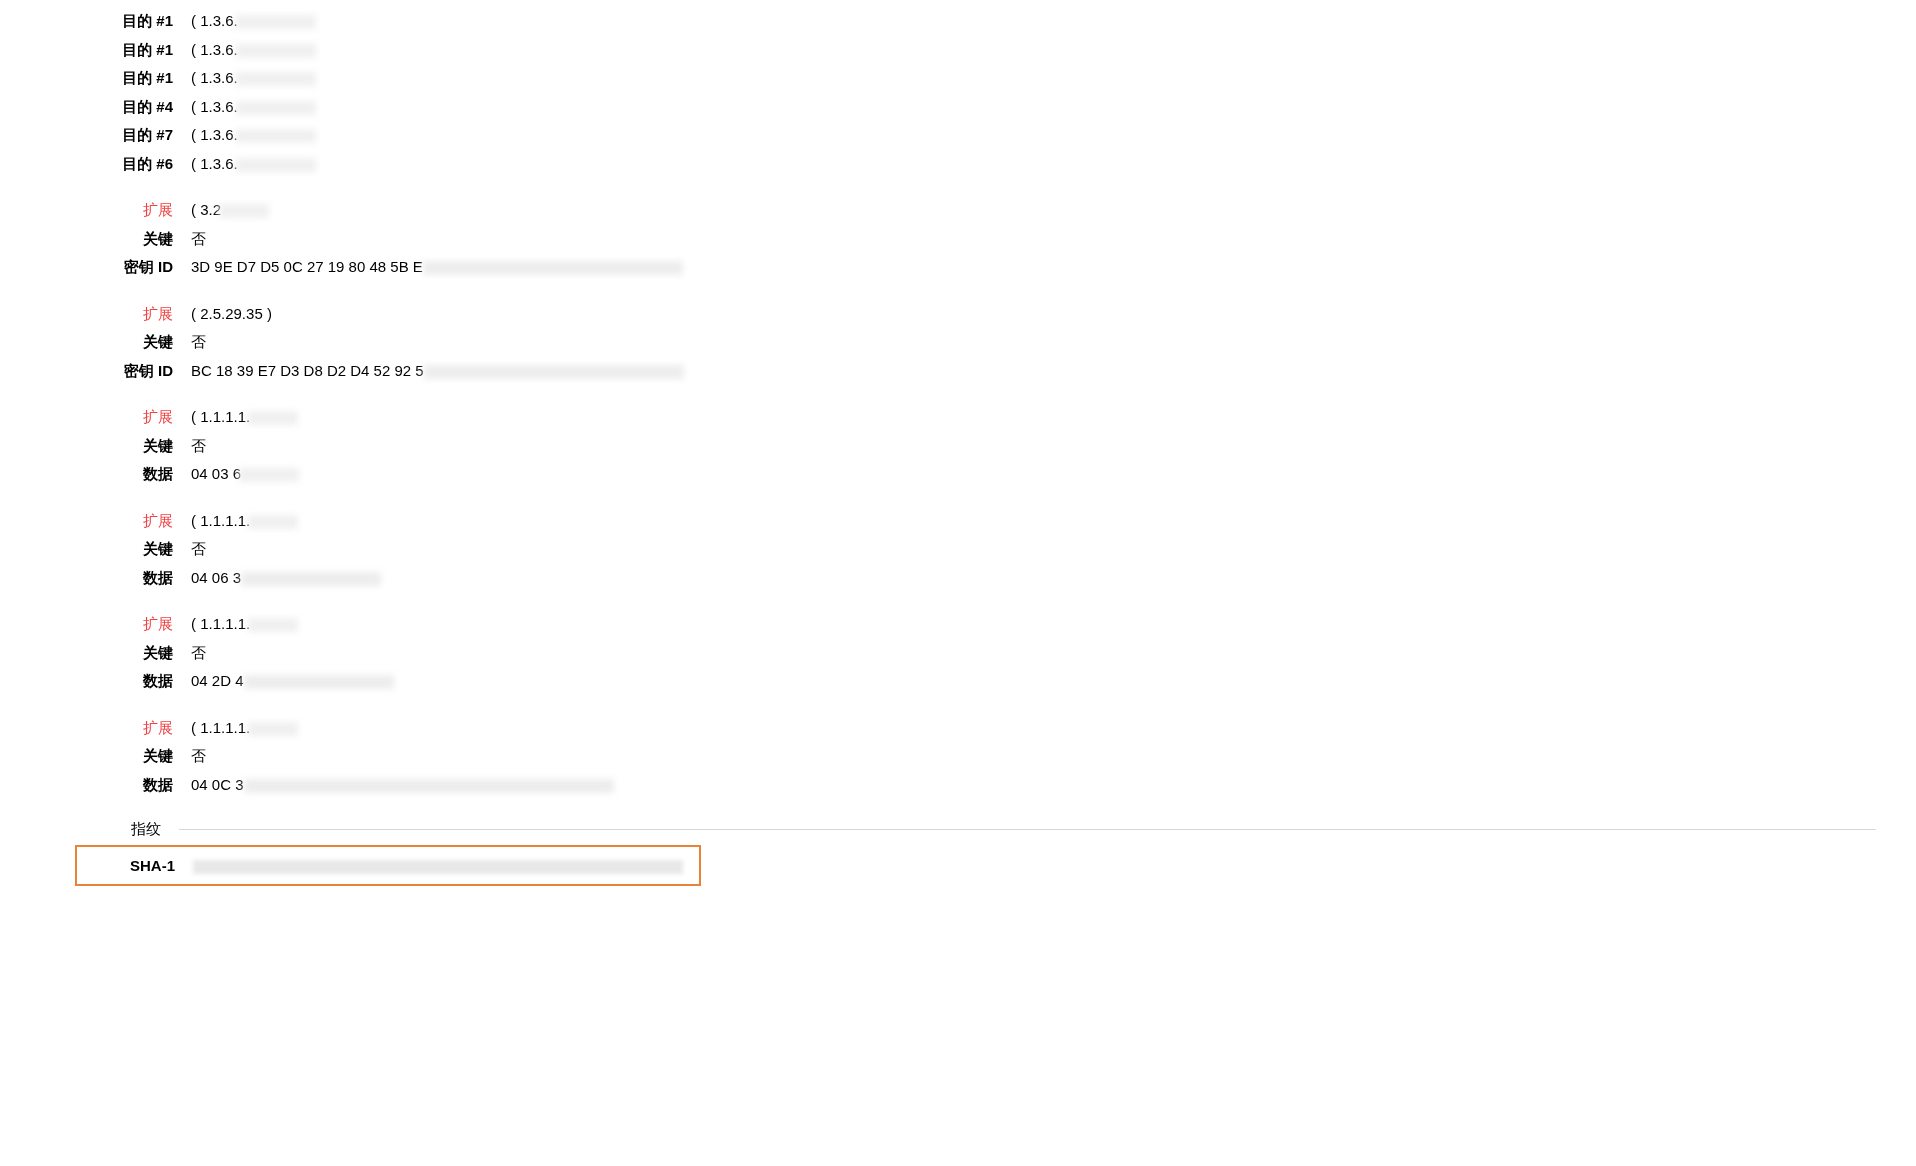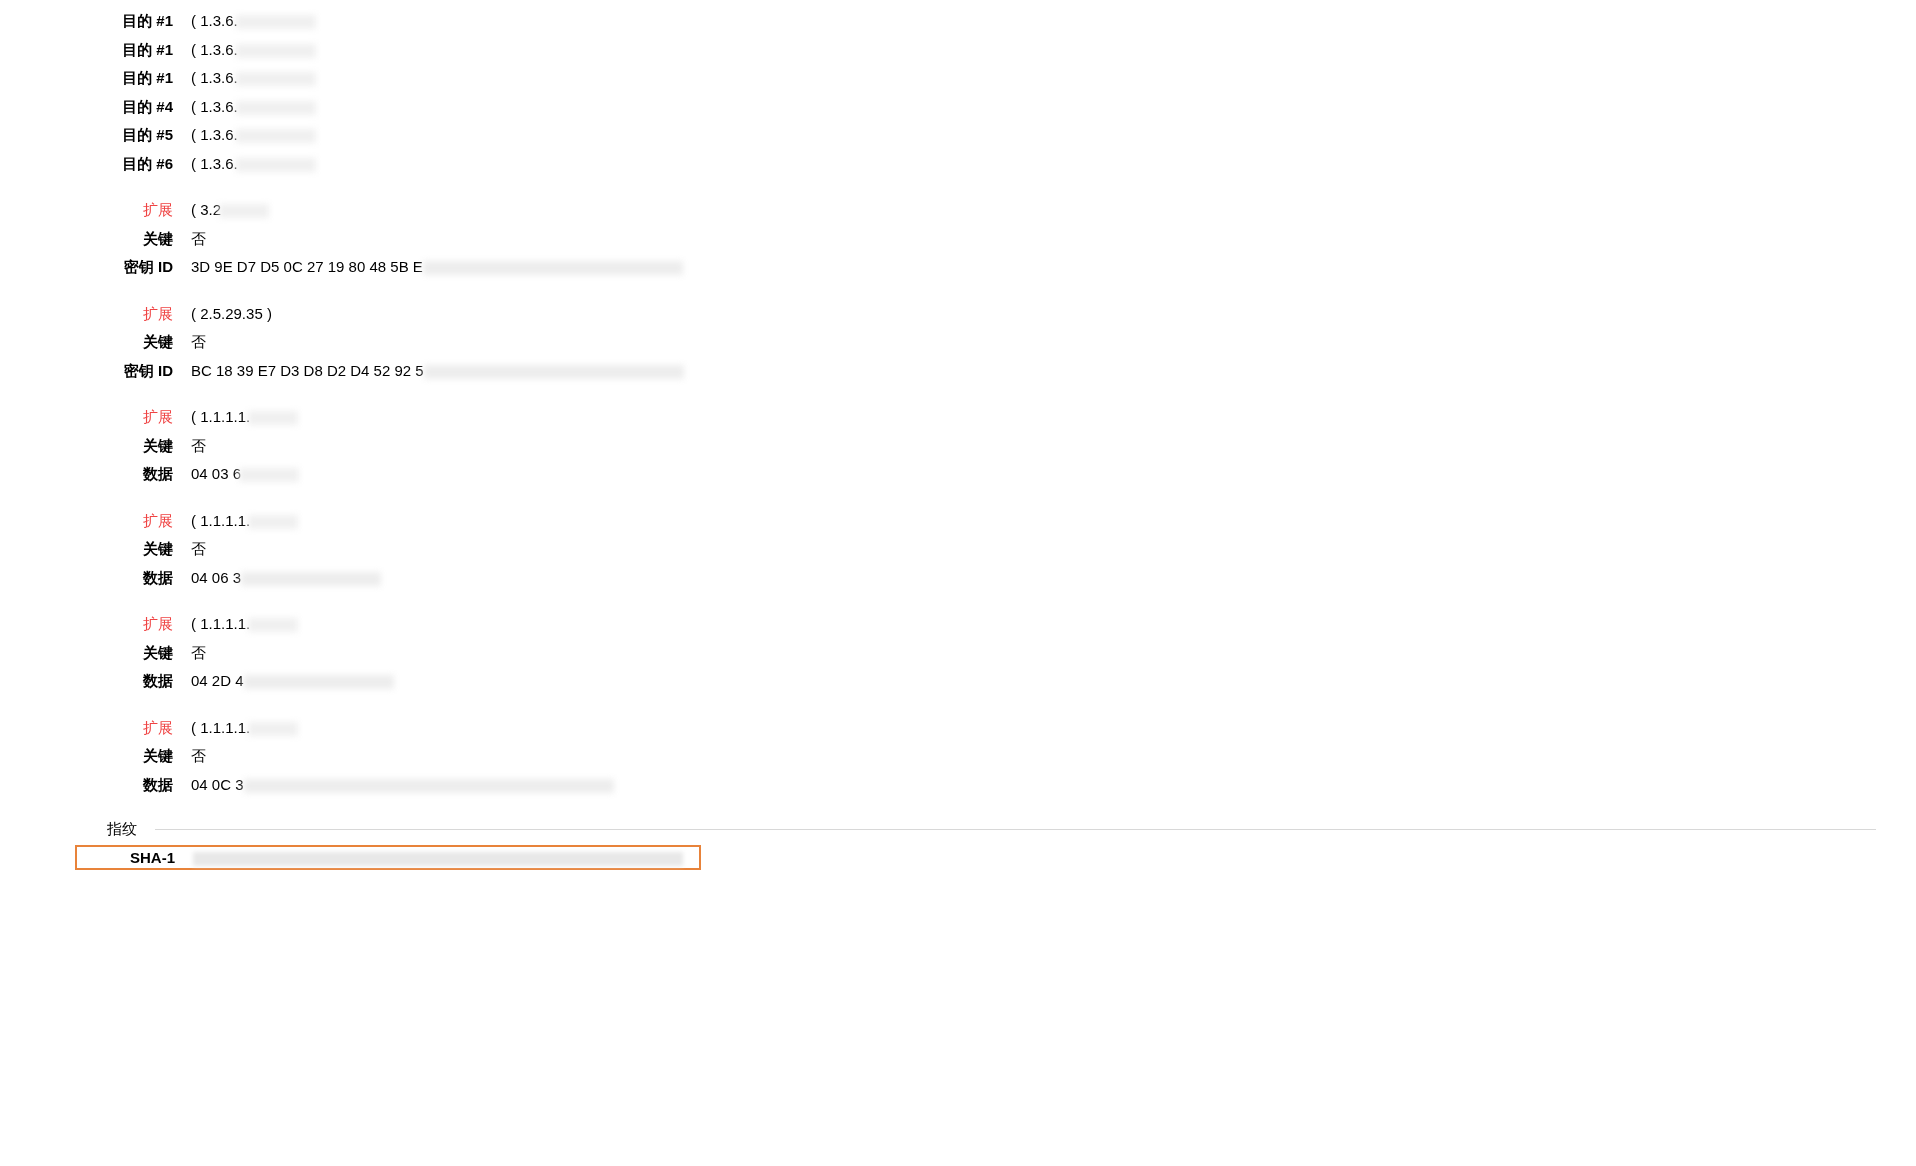--- a/index.html
+++ b/index.html
@@ -44,41 +44,42 @@
       color: #000;
       flex: 1;
     }
     .section-gap {
       height: 18px;
     }
     .fingerprint-header {
       display: flex;
       align-items: center;
       margin-bottom: 6px;
+      padding-left: 24px;
     }
     .fingerprint-label {
       width: 155px;
       text-align: right;
       padding-right: 18px;
       flex-shrink: 0;
       font-size: 15px;
       color: #000;
       font-weight: 400;
     }
     .fingerprint-line {
       flex: 1;
       height: 1px;
       background: #d8d8d8;
       margin-right: 40px;
     }
     .highlight-box {
       border: 2px solid #e8833a;
       display: flex;
       align-items: baseline;
-      padding: 2px 0;
+      padding: 10px 0;
       margin-left: 75px;
       width: 626px;
     }
     .highlight-box .label {
       width: 80px;
     }
     .blurred-short {
       display: inline-block;
       width: 80px;
       height: 14px;
@@ -135,21 +136,21 @@
   </div>
   <div class="row">
     <div class="label bold">目的 #1</div>
     <div class="value"><span>( 1.3.6.</span><span class="blurred-short"></span></div>
   </div>
   <div class="row">
     <div class="label bold">目的 #4</div>
     <div class="value"><span>( 1.3.6.</span><span class="blurred-short"></span></div>
   </div>
   <div class="row">
-    <div class="label bold">目的 #5</div>
+    <div class="label bold">目的 #7</div>
     <div class="value"><span>( 1.3.6.</span><span class="blurred-short"></span></div>
   </div>
   <div class="row">
     <div class="label bold">目的 #6</div>
     <div class="value"><span>( 1.3.6.</span><span class="blurred-short"></span></div>
   </div>
 
   <div class="section-gap"></div>
 
   <div class="row">

